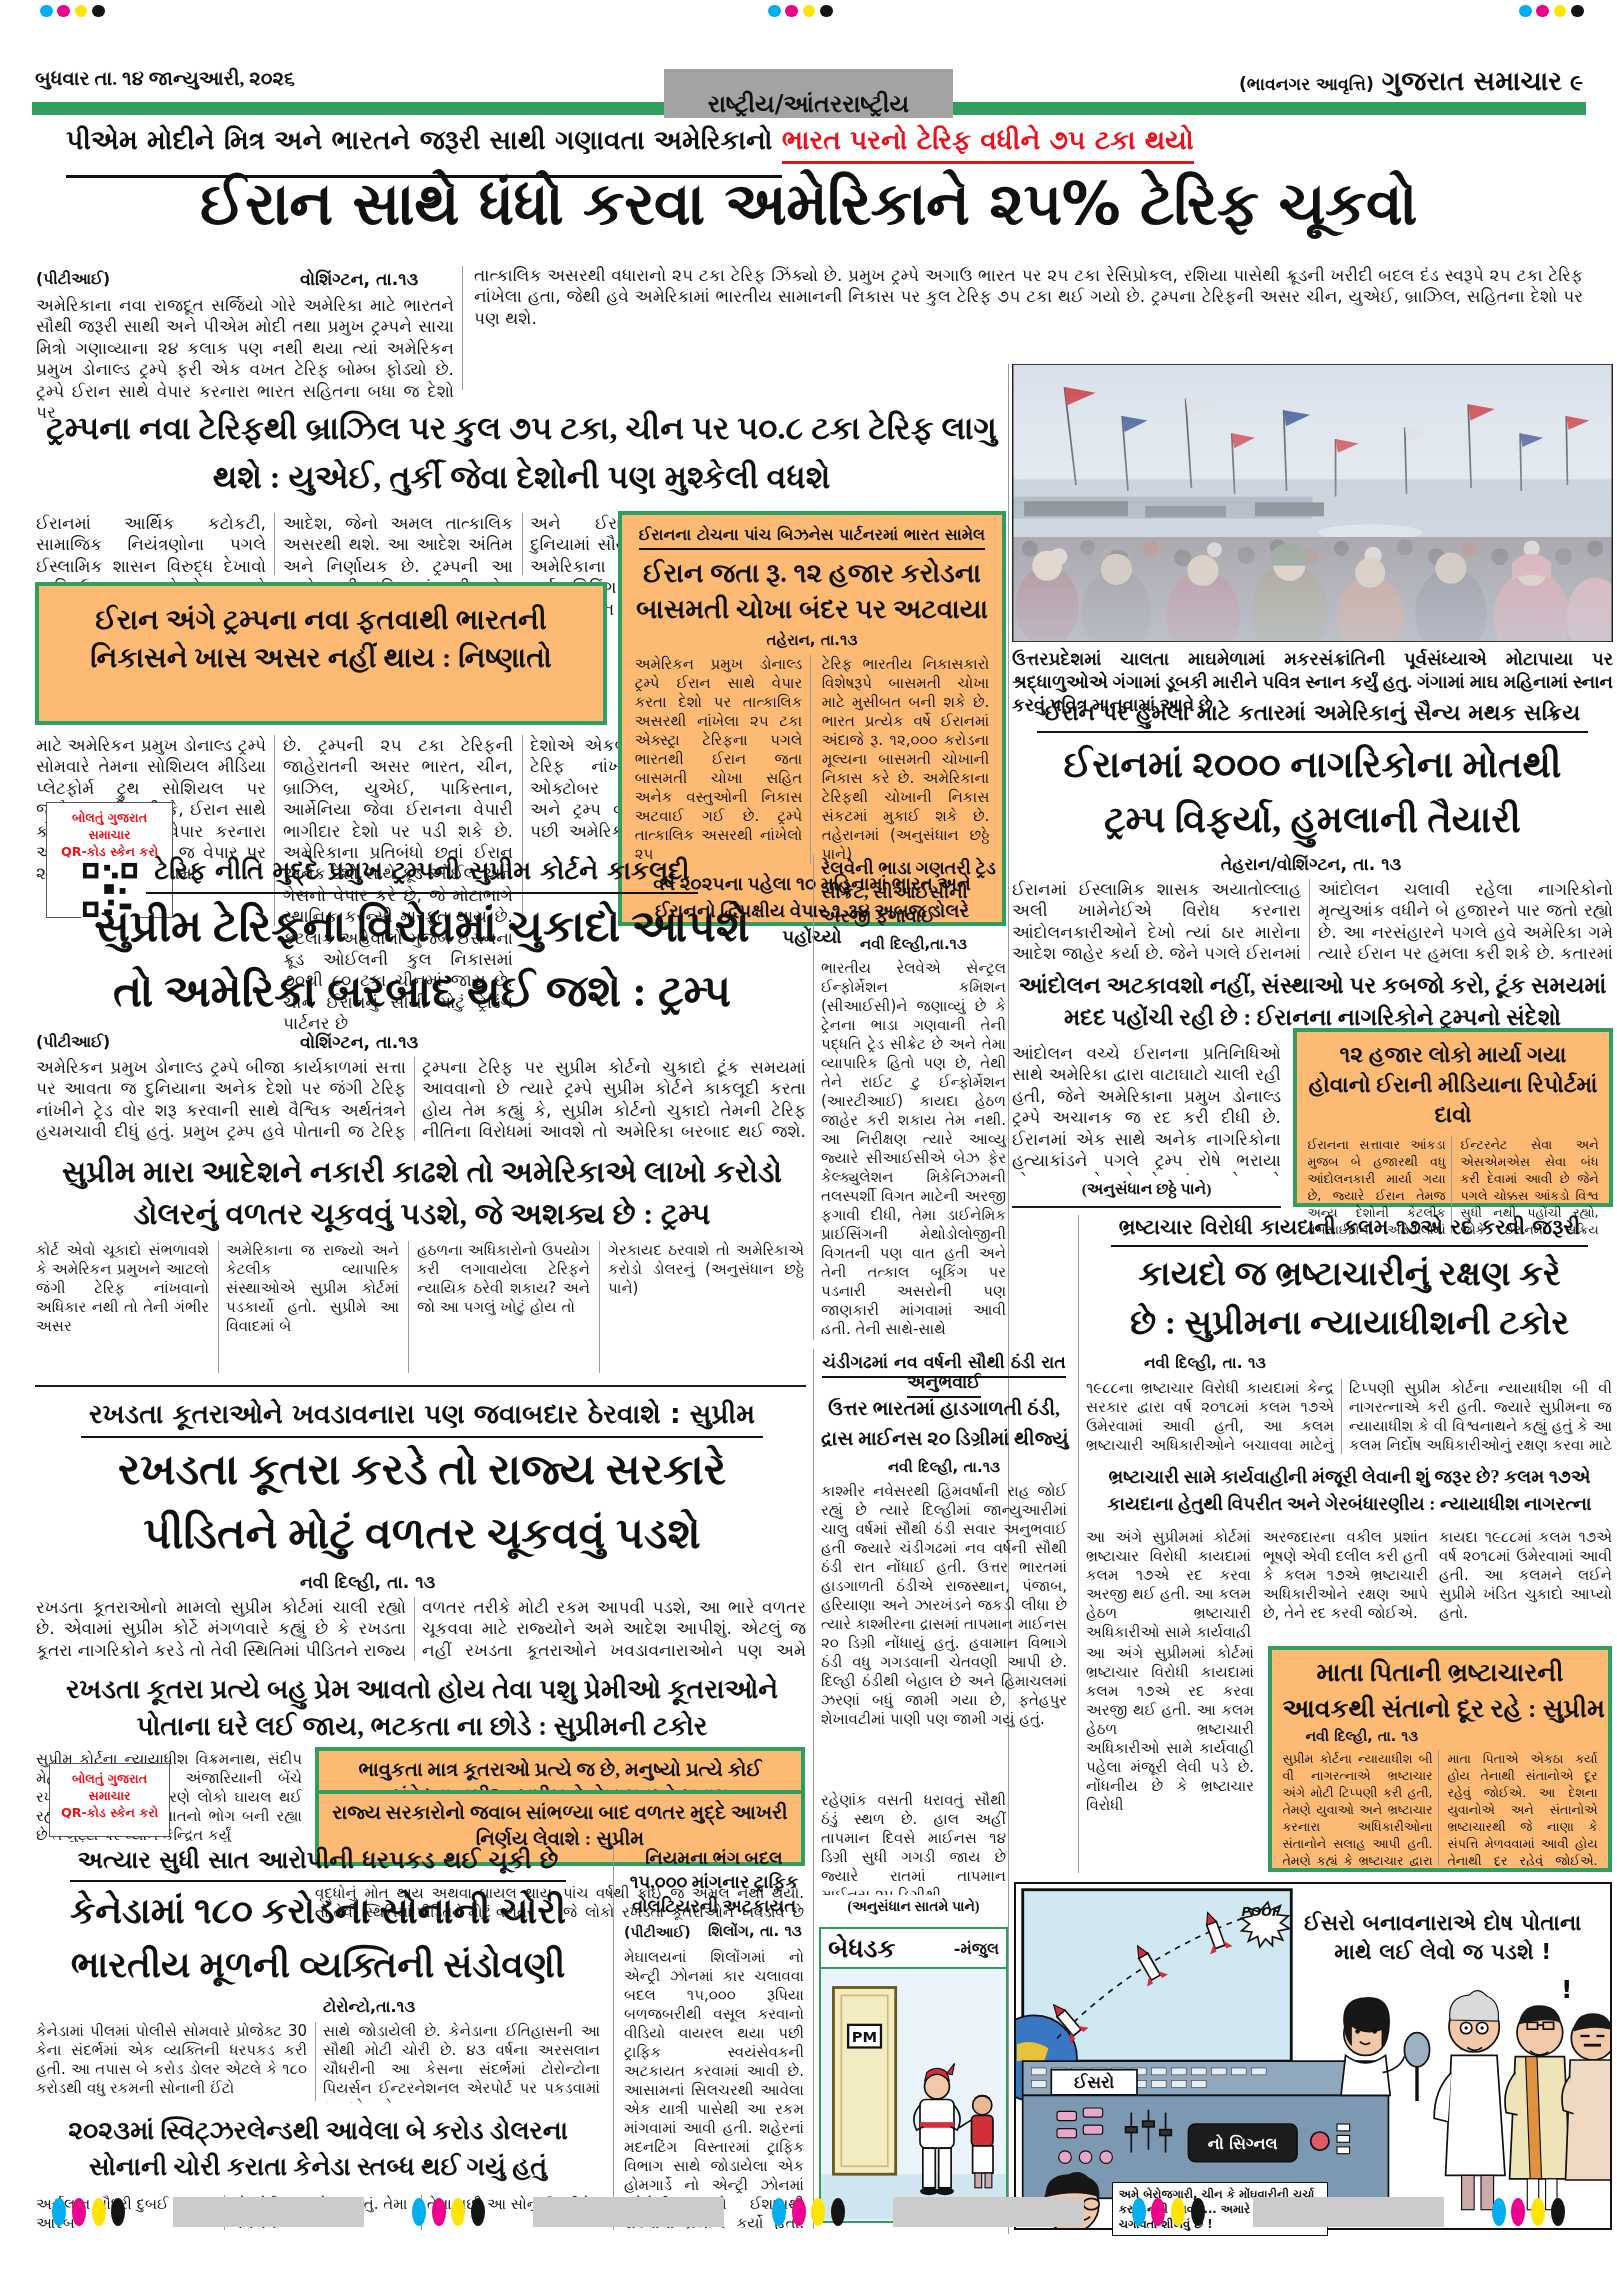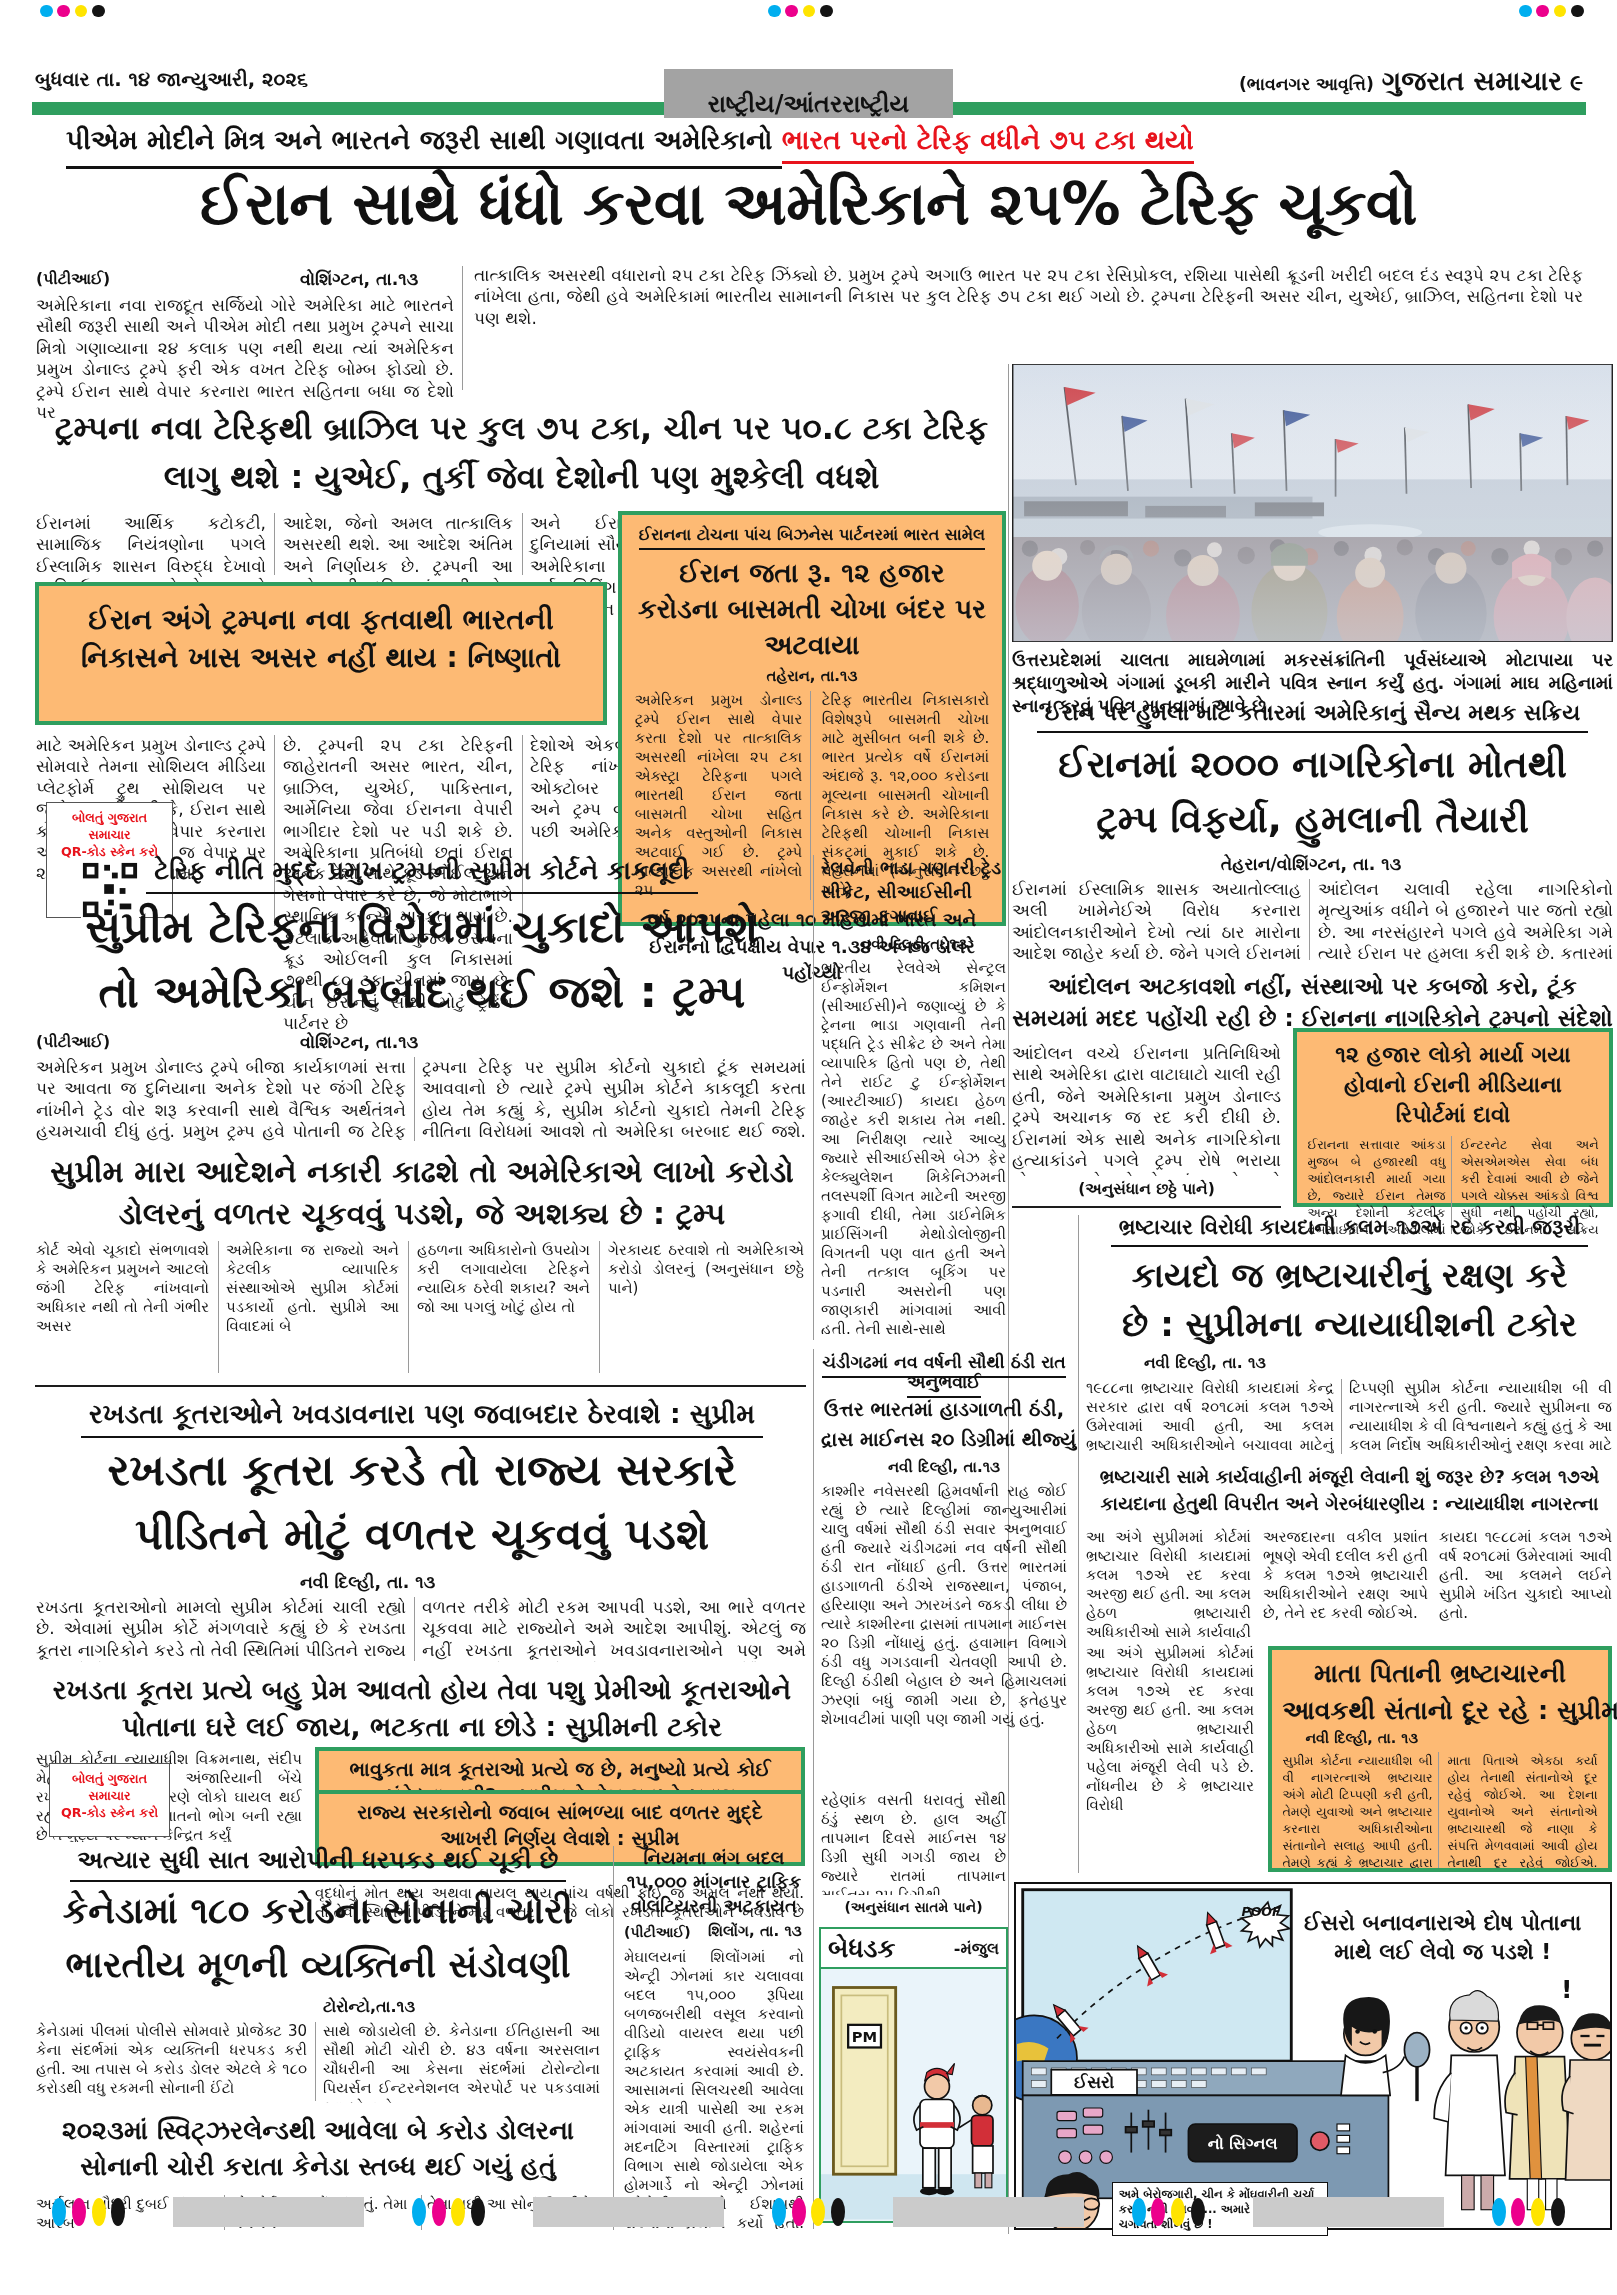--- a/index.html
+++ b/index.html
@@ -1,20 +1,20 @@
 <!DOCTYPE html>
 <html style="font-size:9.2px"><head>
 <meta charset="utf-8">
 <style>
   :root{ --green:#2f9e5f; --red:#e8131c; --ink:#111; }
   html,body{margin:0;padding:0;background:#fff;}
   .page{position:relative;width:1617px;height:2295px;background:#fff;overflow:hidden;
         font-family:"DejaVu Sans","Liberation Sans",sans-serif;color:var(--ink);}
   .t{position:absolute;}
-  .b{font-weight:700;}
+  .b{font-weight:700;font-family:Liberation Serif, serif;}
   .c{text-align:center;}
   .j{text-align:justify;text-justify:inter-word;}
   .nw{white-space:nowrap;}
   .body-txt{font-size:17px;line-height:21.4px;color:#141414;}
   .small-txt{font-size:15px;line-height:19px;color:#141414;}
   .dateline{font-weight:700;font-size:17.3px;}
   .credit{font-weight:700;font-size:15.6px;}
   .kick span{display:inline-block;border-bottom:2.9px solid #111;padding:0 8px 5.8px;}
   .gbox{position:absolute;border:4px solid var(--green);background:#fdba74;box-sizing:border-box;}
   .vr{position:absolute;width:1.2px;background:#9a9a9a;}
@@ -57,21 +57,21 @@
   <div class="t b" style="left:35px;top:68px;font-size:19.6px;">બુધવાર તા. ૧૪ જાન્યુઆરી, ૨૦૨૬</div>
   <div class="t" style="right:34px;top:65px;display:flex;align-items:baseline;gap:8px;">
     <span style="font-size:17.3px;font-weight:700;">(ભાવનગર આવૃત્તિ)</span>
     <span style="font-size:26.6px;font-weight:700;">ગુજરાત સમાચાર</span>
     <span style="font-size:22px;font-weight:700;">૯</span>
   </div>
   <div class="t" style="left:32px;top:102px;width:1554px;height:12.7px;background:var(--green);"></div>
   <div class="t c" style="left:664px;top:69px;width:289px;height:49px;background:#a3a3a3;font-size:24px;font-weight:700;display:flex;align-items:flex-end;justify-content:center;">રાષ્ટ્રીય/આંતરરાષ્ટ્રીય</div>
 
   <div class="t nw" style="left:66px;top:124px;font-size:26.6px;font-weight:700;">
-    <span style="border-bottom:3.5px solid #111;padding-bottom:11px;">પીએમ મોદીને મિત્ર અને ભારતને જરૂરી સાથી ગણાવતા અમેરિકાનો </span><span style="color:var(--red);border-bottom:3.5px solid var(--red);padding-bottom:5.8px;">ભારત પરનો ટેરિફ વધીને ૭૫ ટકા થયો</span>
+    <span style="border-bottom:3.5px solid #111;padding-bottom:20px;">પીએમ મોદીને મિત્ર અને ભારતને જરૂરી સાથી ગણાવતા અમેરિકાનો </span><span style="color:var(--red);border-bottom:3.5px solid var(--red);padding-bottom:5.8px;">ભારત પરનો ટેરિફ વધીને ૭૫ ટકા થયો</span>
   </div>
 
   <div class="t c nw" style="left:23px;top:169px;width:1571px;font-size:59px;font-weight:700;letter-spacing:-0.6px;">ઈરાન સાથે ધંધો કરવા અમેરિકાને ૨૫% ટેરિફ ચૂકવો</div>
 
   <div class="t credit" style="left:36px;top:270px;">(પીટીઆઈ)</div>
   <div class="t dateline" style="left:300px;top:269px;">વોશિંગ્ટન, તા.૧૩</div>
   <div class="t j body-txt" style="left:36px;top:295px;width:418px;">અમેરિકાના નવા રાજદૂત સર્જિયો ગોરે અમેરિકા માટે ભારતને સૌથી જરૂરી સાથી અને પીએમ મોદી તથા પ્રમુખ ટ્રમ્પને સાચા મિત્રો ગણાવ્યાના ૨૪ કલાક પણ નથી થયા ત્યાં અમેરિકન પ્રમુખ ડોનાલ્ડ ટ્રમ્પે ફરી એક વખત ટેરિફ બોમ્બ ફોડ્યો છે. ટ્રમ્પે ઈરાન સાથે વેપાર કરનારા ભારત સહિતના બધા જ દેશો પર</div>
   <div class="vr" style="left:462px;top:266px;height:124px;"></div>
   <div class="t j body-txt" style="left:474px;top:265px;width:1109px;">તાત્કાલિક અસરથી વધારાનો ૨૫ ટકા ટેરિફ ઝિંક્યો છે. પ્રમુખ ટ્રમ્પે અગાઉ ભારત પર ૨૫ ટકા રેસિપ્રોકલ, રશિયા પાસેથી ક્રૂડની ખરીદી બદલ દંડ સ્વરૂપે ૨૫ ટકા ટેરિફ નાંખેલા હતા, જેથી હવે અમેરિકામાં ભારતીય સામાનની નિકાસ પર કુલ ટેરિફ ૭૫ ટકા થઈ ગયો છે. ટ્રમ્પના ટેરિફની અસર ચીન, યુએઈ, બ્રાઝિલ, સહિતના દેશો પર પણ થશે.</div>
 

